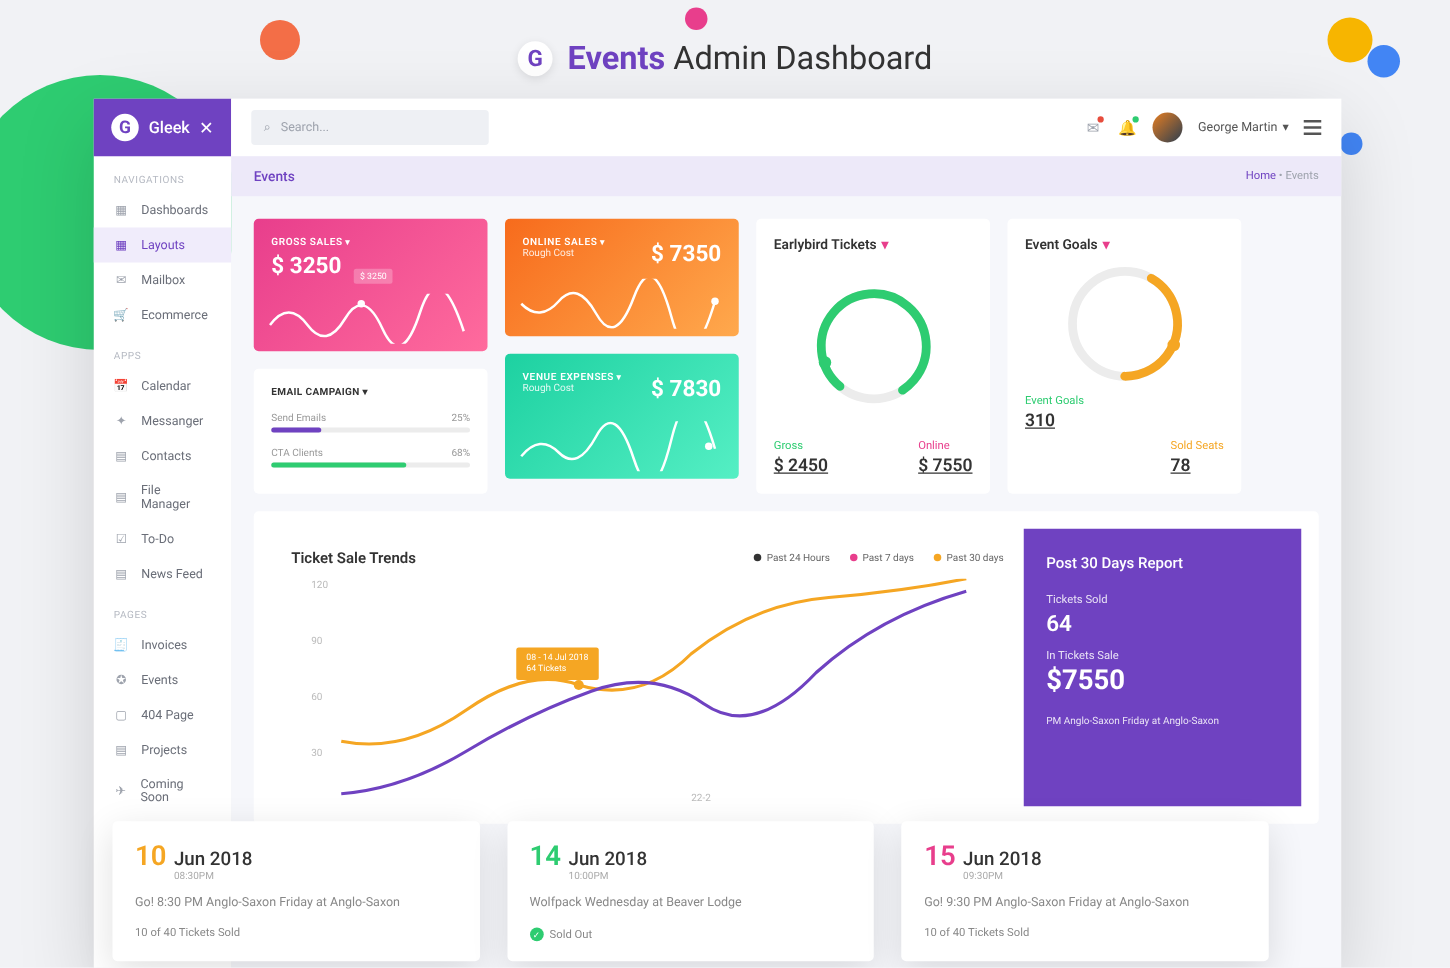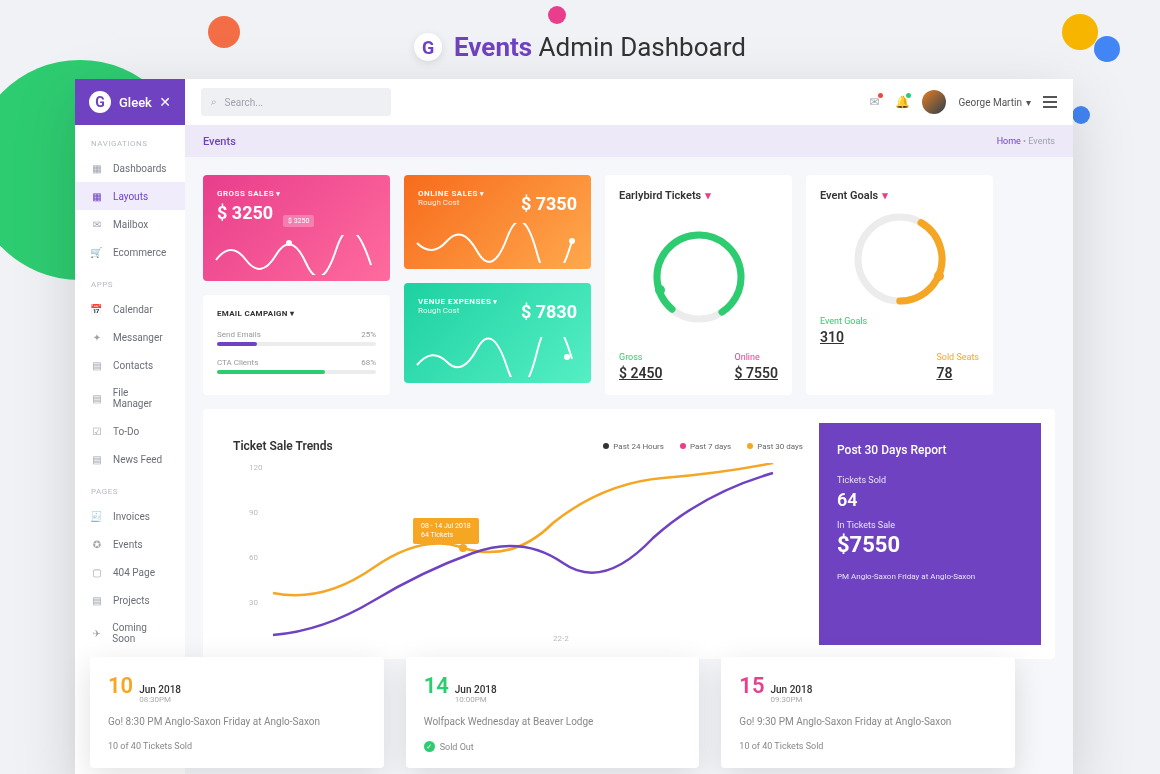--- a/index.html
+++ b/index.html
@@ -81,21 +81,21 @@
 .report .rv { font-size:18px; font-weight:600; margin:4px 0 10px;}
 .report .rbig { font-size:22px; font-weight:700; margin:2px 0 14px;}
 .report .rnote { font-size:8px; opacity:0.85; line-height:1.4;}
 .eventcards { position:absolute; left:-95px; right:58px; top:500px; display:flex; gap:22px; z-index:10;}
 .ecard { flex:1; background:#fff; border-radius:4px; padding:16px 18px; box-shadow:0 8px 30px rgba(0,0,0,0.12); font-size:10px;}
 .ecard .ehdr { display:flex; align-items:baseline; gap:6px;}
 .ecard .enum { font-size:22px; font-weight:600;}
 .ecard .enum.org { color:#f5a623;}
 .ecard .enum.grn { color:#2ecc71;}
 .ecard .enum.red { color:#e83e8c;}
-.ecard .edate { color:#333; font-size:10px; font-weight:500;}
+.ecard .edate { color:#333; font-size:15px; font-weight:500;}
 .ecard .etime { color:#aaa; font-size:8px;}
 .ecard .edesc { color:#888; margin-top:10px; line-height:1.5;}
 .ecard .estat { color:#888; margin-top:12px; font-size:9px; display:flex; align-items:center; gap:5px;}
 .check { width:11px; height:11px; border-radius:50%; background:#2ecc71; color:#fff; display:flex; align-items:center; justify-content:center; font-size:7px;}
 .annot { position:absolute; background:#f5a623; color:#fff; font-size:7px; padding:4px 8px; border-radius:2px; line-height:1.3;}
 </style>
 </head>
 <body>
 
 <div class="deco d1"></div>

